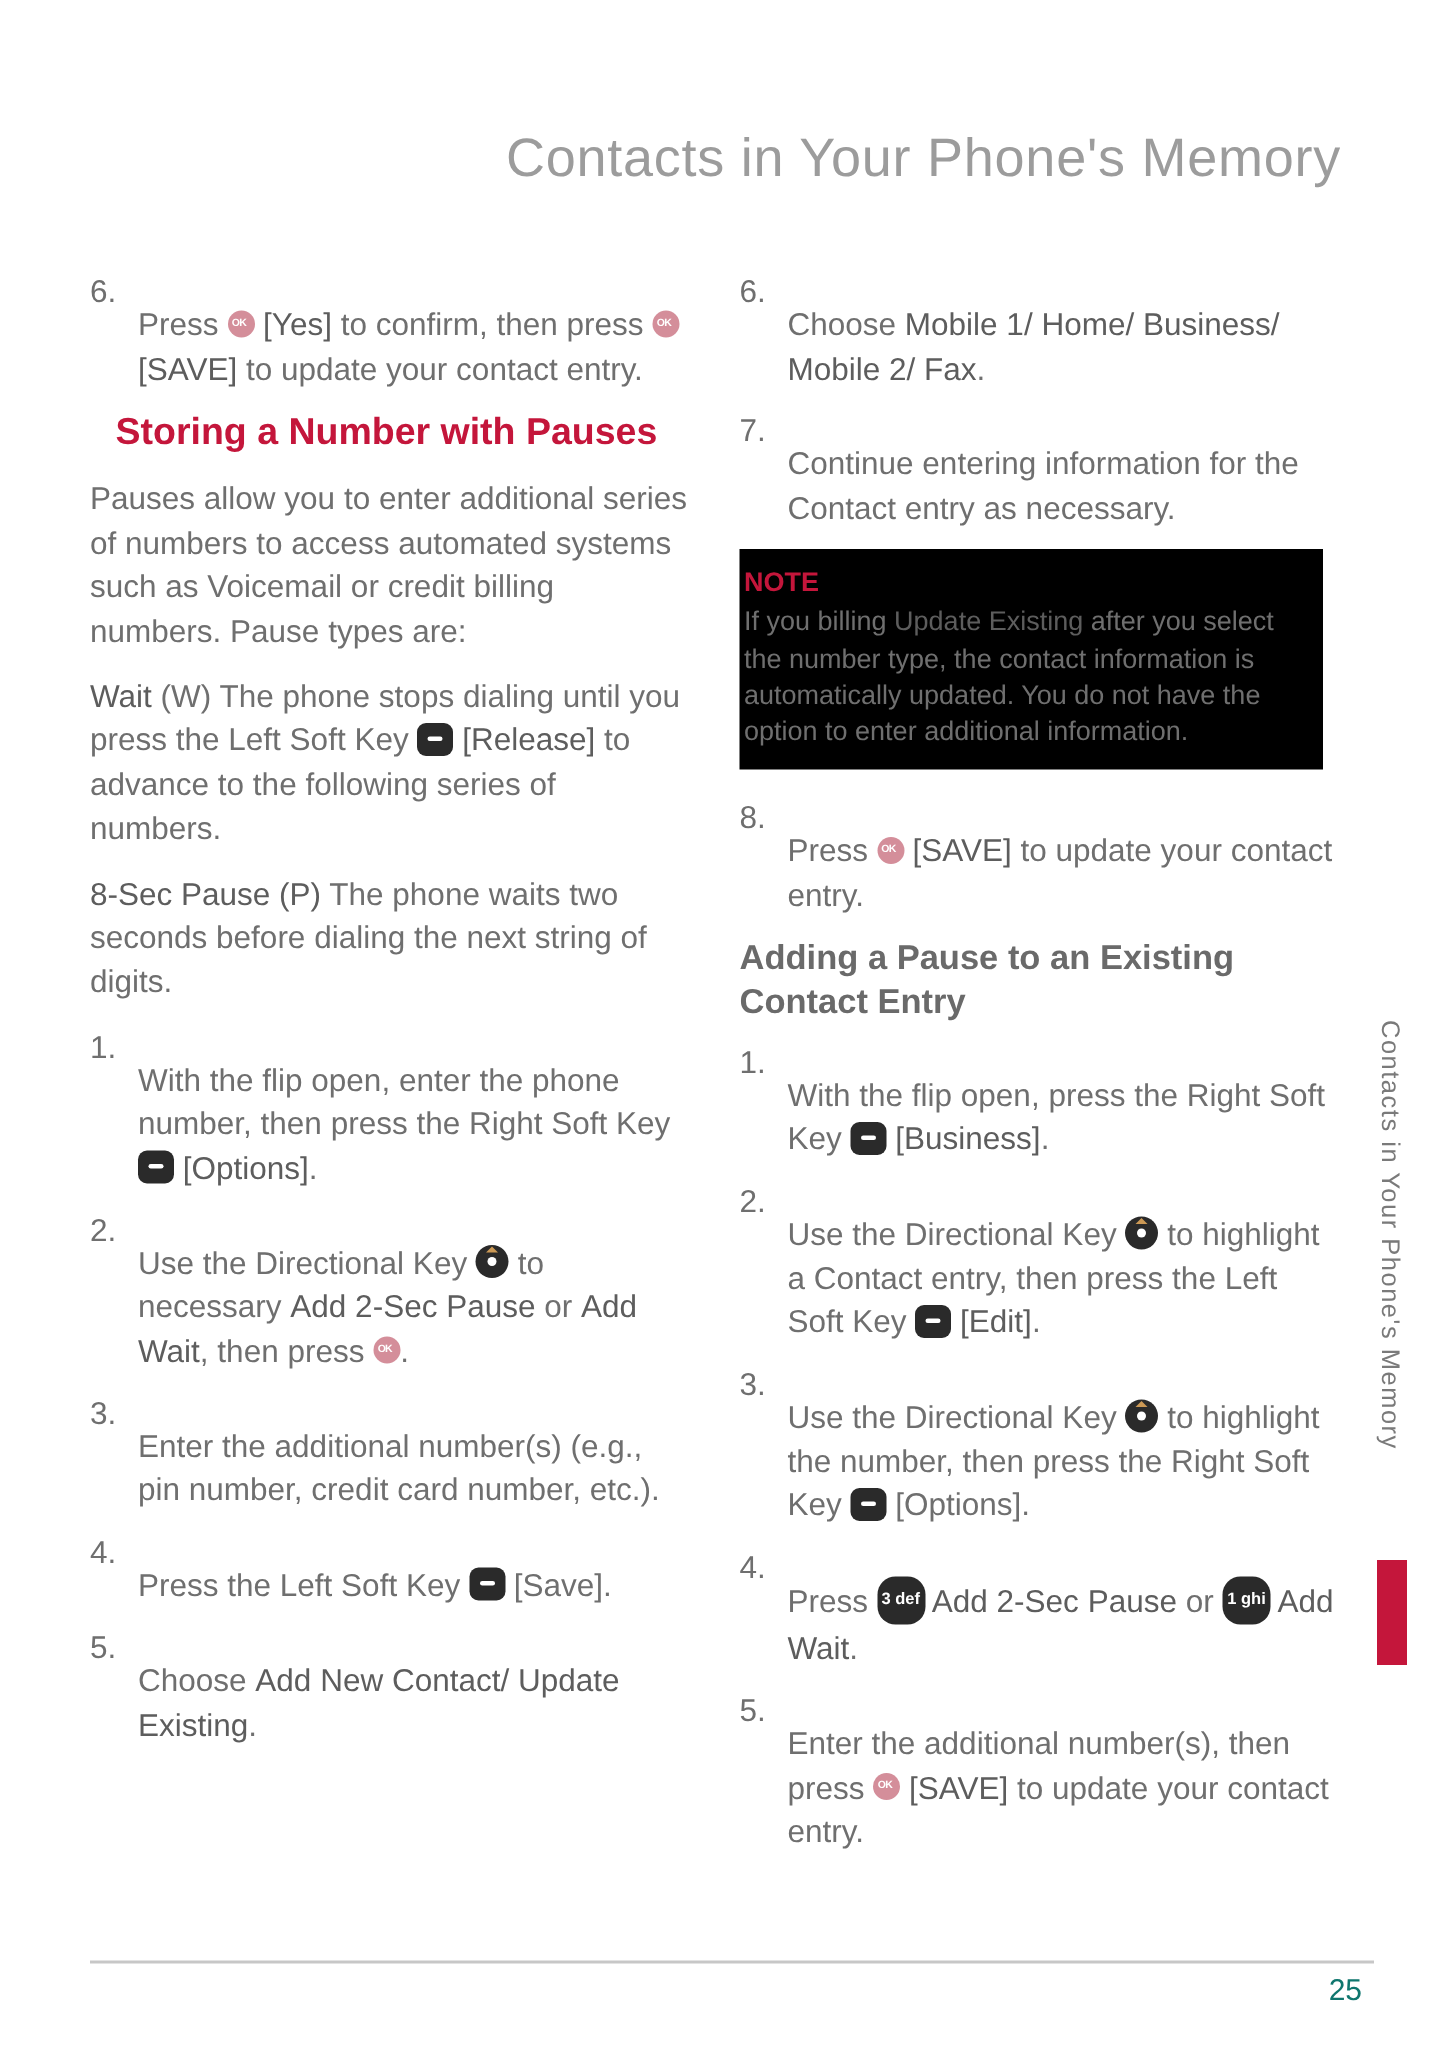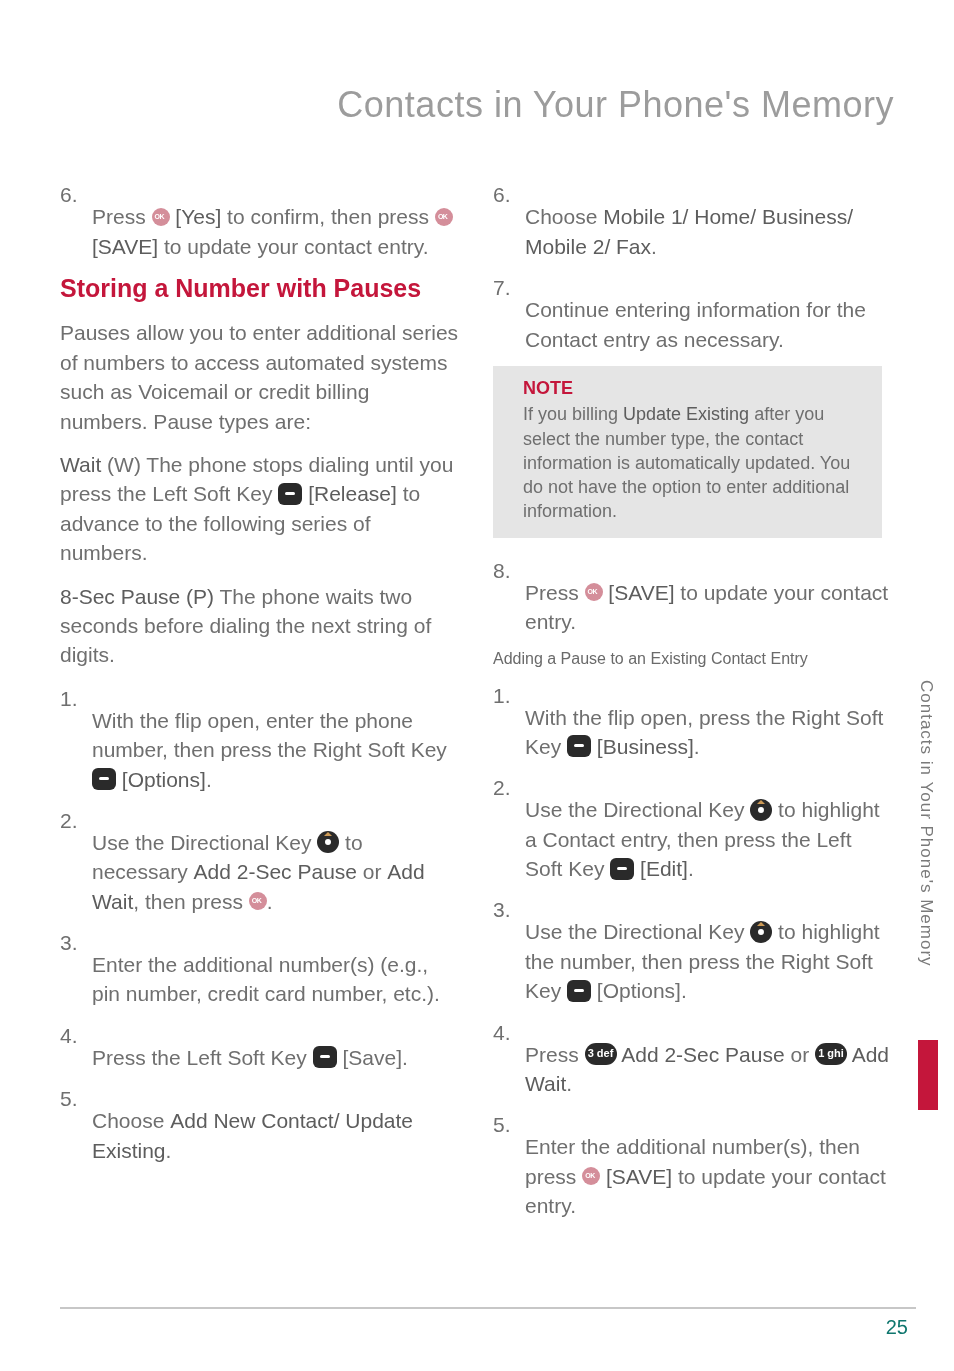--- a/index.html
+++ b/index.html
@@ -26,25 +26,26 @@
     display: flex;
     gap: 32px;
   }
   .col { flex: 1; }
   .section-heading {
     color: #c4163b;
     font-size: 25px;
     font-weight: 600;
     margin-bottom: 14px;
     line-height: 1.25;
+    margin-left: 17px;
   }
   .sub-heading {
     color: #6a6a6a;
-    font-size: 16px;
-    font-weight: 400;
+    font-size: 23px;
+    font-weight: 700;
     margin-bottom: 12px;
     margin-top: 6px;
     line-height: 1.25;
   }
   p { margin-bottom: 14px; }
   .strong { color: #5d5d5d; font-weight: 500; }
   ol {
     list-style: none;
     padding-left: 0;
   }
@@ -52,22 +53,22 @@
     display: flex;
     gap: 10px;
     margin-bottom: 12px;
   }
   ol > li .num {
     min-width: 22px;
     color: #6f6f6f;
   }
   ol > li .body { flex: 1; margin-top: 22px; }
   .note-box {
-    background: #e5e5e5;
-    padding: 10px 14px 14px 30px;
+    background: #000000;
+    padding: 10px 14px 14px 3px;
     margin: 6px 12px 18px 0;
     font-size: 18px;
     line-height: 1.35;
   }
   .note-title {
     color: #c4163b;
     font-weight: 700;
     font-size: 18px;
     margin-bottom: 2px;
   }
@@ -111,21 +112,21 @@
     left: 8px; top: 8px;
   }
   .icon-dpad::after {
     content: ""; position: absolute;
     border-left: 4px solid transparent;
     border-right: 4px solid transparent;
     border-bottom: 4px solid #c95;
     left: 7px; top: 1px;
   }
   .icon-key {
-    width: 32px; height: 22px;
+    width: 32px; height: 32px;
     background: #2a2a2a;
     border-radius: 12px;
     color: #fff;
     font-size: 11px;
     display: inline-flex;
     align-items: center;
     justify-content: center;
     position: relative;
     top: -2px;
     font-weight: 600;

